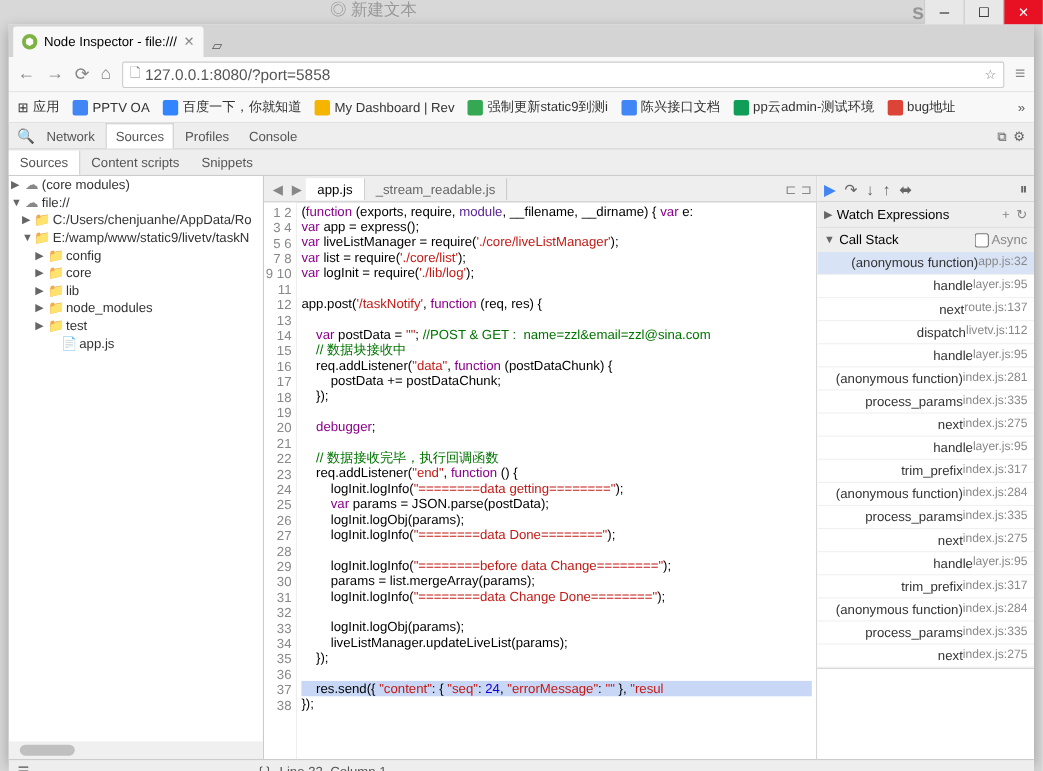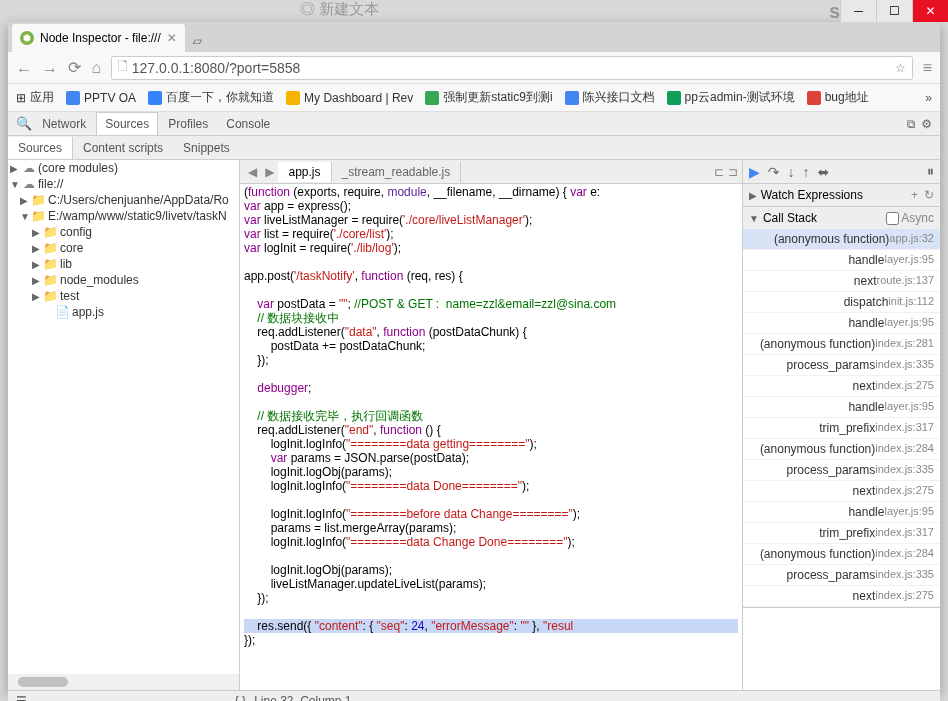--- a/index.html
+++ b/index.html
@@ -246,20 +246,59 @@
         <span class="ed-nav">◀</span>
         <span class="ed-nav">▶</span>
         <span class="ed-tab">app.js</span>
         <span class="ed-tab inactive">_stream_readable.js</span>
         <div class="ed-right">
           <span>⊏</span>
           <span>⊐</span>
         </div>
       </div>
       <div class="code-area">
+        <div class="gutter" id="gutter">1
+2
+3
+4
+5
+6
+7
+8
+9
+10
+11
+12
+13
+14
+15
+16
+17
+18
+19
+20
+21
+22
+23
+24
+25
+26
+27
+28
+29
+30
+31
+32
+33
+34
+35
+36
+37
+38
+</div>
         <div class="code-lines" id="code">(<span class="kw">function</span> (exports, require, <span class="pr">module</span>, __filename, __dirname) { <span class="kw">var</span> e:
 <span class="kw">var</span> app = express();
 <span class="kw">var</span> liveListManager = require(<span class="str">'./core/liveListManager'</span>);
 <span class="kw">var</span> list = require(<span class="str">'./core/list'</span>);
 <span class="kw">var</span> logInit = require(<span class="str">'./lib/log'</span>);
 
 app.post(<span class="str">'/taskNotify'</span>, <span class="kw">function</span> (req, res) {
 
     <span class="kw">var</span> postData = <span class="str">""</span>; <span class="cm">//POST &amp; GET :  name=zzl&amp;email=zzl@sina.com</span>
     <span class="cm">// 数据块接收中</span>
@@ -332,21 +371,21 @@
             <div class="stack-item">
               <span class="stack-fn">handle</span>
               <span class="stack-loc">layer.js:95</span>
             </div>
             <div class="stack-item">
               <span class="stack-fn">next</span>
               <span class="stack-loc">route.js:137</span>
             </div>
             <div class="stack-item">
               <span class="stack-fn">dispatch</span>
-              <span class="stack-loc">init.js:112</span>
+              <span class="stack-loc">livetv.js:112</span>
             </div>
             <div class="stack-item">
               <span class="stack-fn">handle</span>
               <span class="stack-loc">layer.js:95</span>
             </div>
             <div class="stack-item">
               <span class="stack-fn">(anonymous function)</span>
               <span class="stack-loc">index.js:281</span>
             </div>
             <div class="stack-item">

